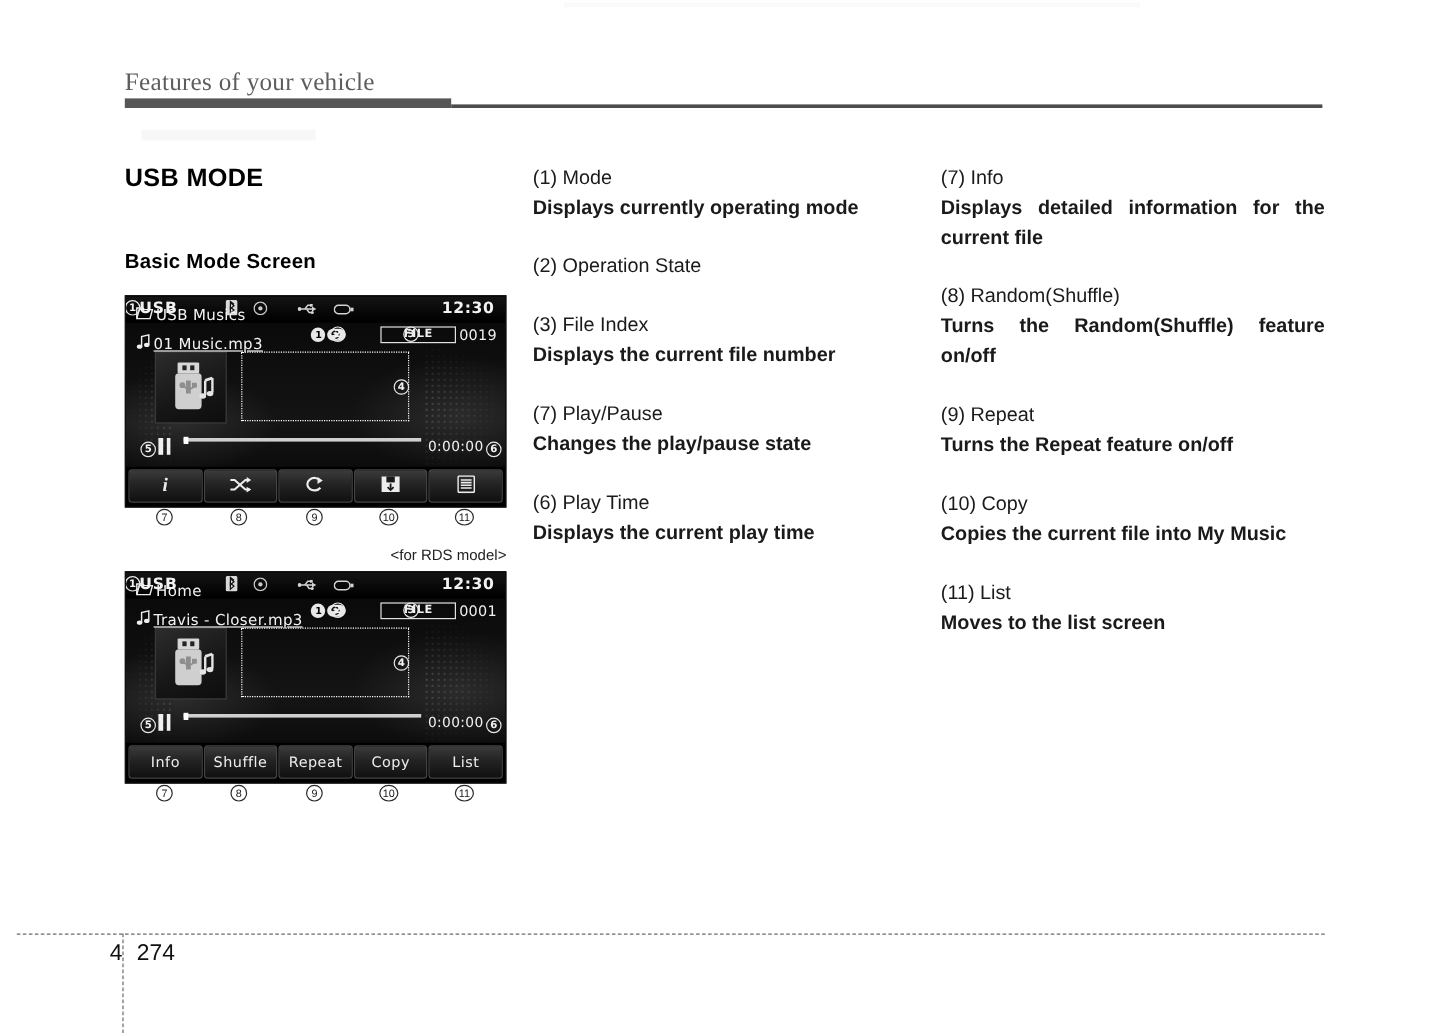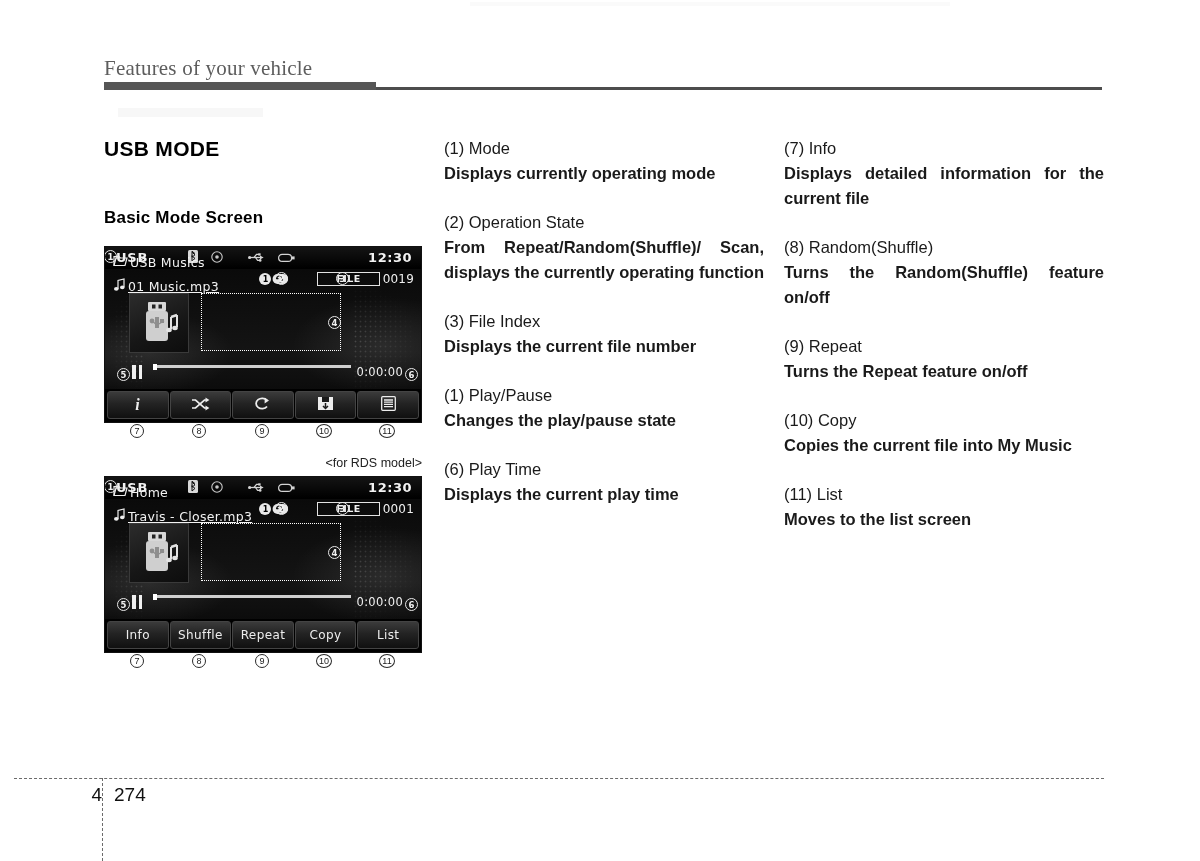--- a/index.html
+++ b/index.html
@@ -707,28 +707,27 @@
   </div>
 </div>
 
 <div class="col" id="col-mid">
   <div class="entry">
     <div class="entry-title">(1) Mode</div>
     <div class="entry-desc nojust">Displays currently operating mode</div>
   </div>
   <div class="entry">
     <div class="entry-title">(2) Operation State</div>
-    <div class="entry-desc">From Repeat/Random(Shuffle)/ Scan, displays the currently operating function</div>
   </div>
   <div class="entry">
     <div class="entry-title">(3) File Index</div>
     <div class="entry-desc nojust">Displays the current file number</div>
   </div>
   <div class="entry">
-    <div class="entry-title">(1) Play/Pause</div>
+    <div class="entry-title">(7) Play/Pause</div>
     <div class="entry-desc nojust">Changes the play/pause state</div>
   </div>
   <div class="entry">
     <div class="entry-title">(6) Play Time</div>
     <div class="entry-desc nojust">Displays the current play time</div>
   </div>
 </div>
 
 <div class="col" id="col-right">
   <div class="entry">

